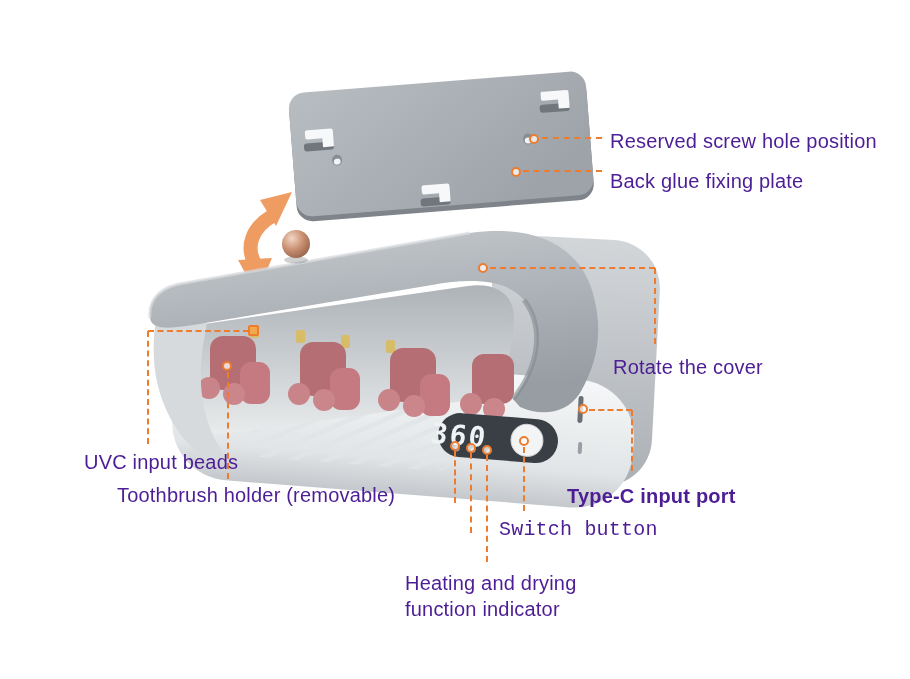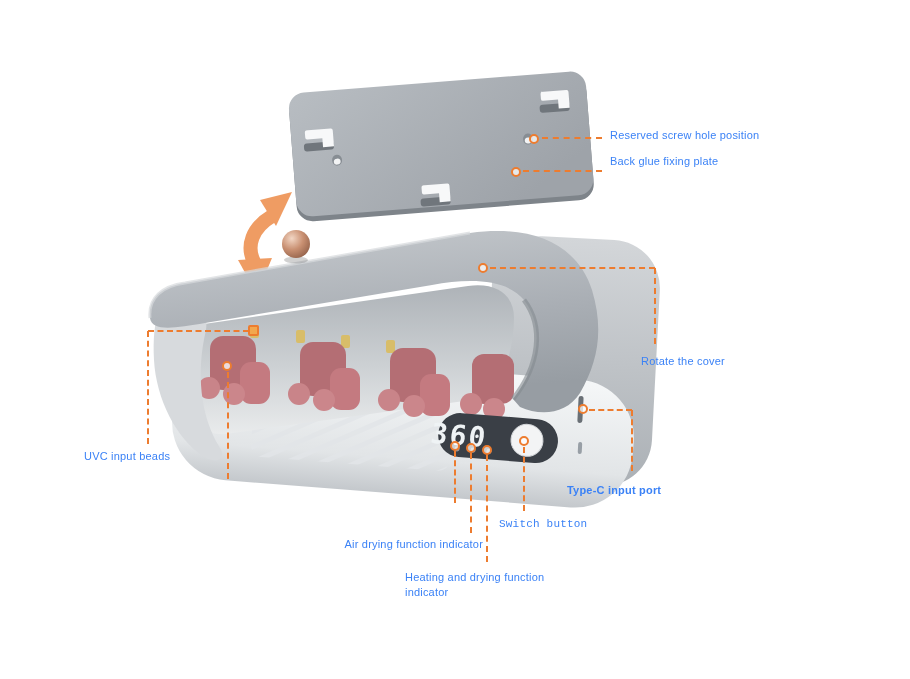--- a/index.html
+++ b/index.html
@@ -2,21 +2,21 @@
 <html><head>
 <meta charset="utf-8">
 <style>
   html,body{margin:0;padding:0;background:#ffffff;}
   .stage{
     position:relative;width:910px;height:679px;background:#ffffff;overflow:hidden;
     font-family:"Liberation Sans",sans-serif;
   }
   .art{position:absolute;left:0;top:0;}
   .label{
-    position:absolute;font-size:11px;line-height:1.32;color:#3b82f6;
+    position:absolute;font-size:20px;line-height:1.32;color:#4c1d95;
     letter-spacing:.2px;white-space:nowrap;
   }
   .label.right{text-align:right;}
   .label.center{text-align:left;white-space:normal;}
   .ann-h{position:absolute;height:0;border-top:2px dashed #ed7c2f;}
   .ann-v{position:absolute;width:0;border-left:2px dashed #ed7c2f;}
   .marker{
     position:absolute;width:10px;height:10px;box-sizing:border-box;
     border:2px solid #ed7c2f;border-radius:50%;background:rgba(255,255,255,.75);
   }
@@ -195,21 +195,21 @@
   <div class="marker" style="left:478px;top:263px;"></div>
   <div class="marker bead" style="left:248px;top:325px;"></div>
   <div class="marker" style="left:222px;top:361px;"></div>
   <div class="marker" style="left:450px;top:441px;"></div>
   <div class="marker" style="left:466px;top:443px;"></div>
   <div class="marker" style="left:482px;top:445px;"></div>
   <div class="marker" style="left:519px;top:436px;"></div>
   <div class="marker" style="left:578px;top:404px;"></div>
 
   <div class="label" style="left:610px;top:128px;">Reserved screw hole position</div>
-  <div class="label" style="left:610px;top:154px;">Back glue fixing plate</div>
-  <div class="label" style="left:613px;top:354px;margin-left:28px;">Rotate the cover</div>
+  <div class="label" style="left:610px;top:168px;">Back glue fixing plate</div>
+  <div class="label" style="left:613px;top:354px;">Rotate the cover</div>
   <div class="label" style="left:84px;top:449px;">UVC input beads</div>
-  <div class="label right" style="right:427px;top:537px;">Air drying function indicator</div>
+  <div class="label" style="left:117px;top:482px;">Toothbrush holder (removable)</div>
   <div class="label center" style="left:405px;top:570px;width:172px;">Heating and drying function indicator</div>
   <div class="label" style="left:499px;top:517px;font-family:Liberation Mono, monospace;">Switch button</div>
   <div class="label" style="left:567px;top:483px;font-weight:bold;">Type-C input port</div>
 
 </div>
 
 </body></html>

